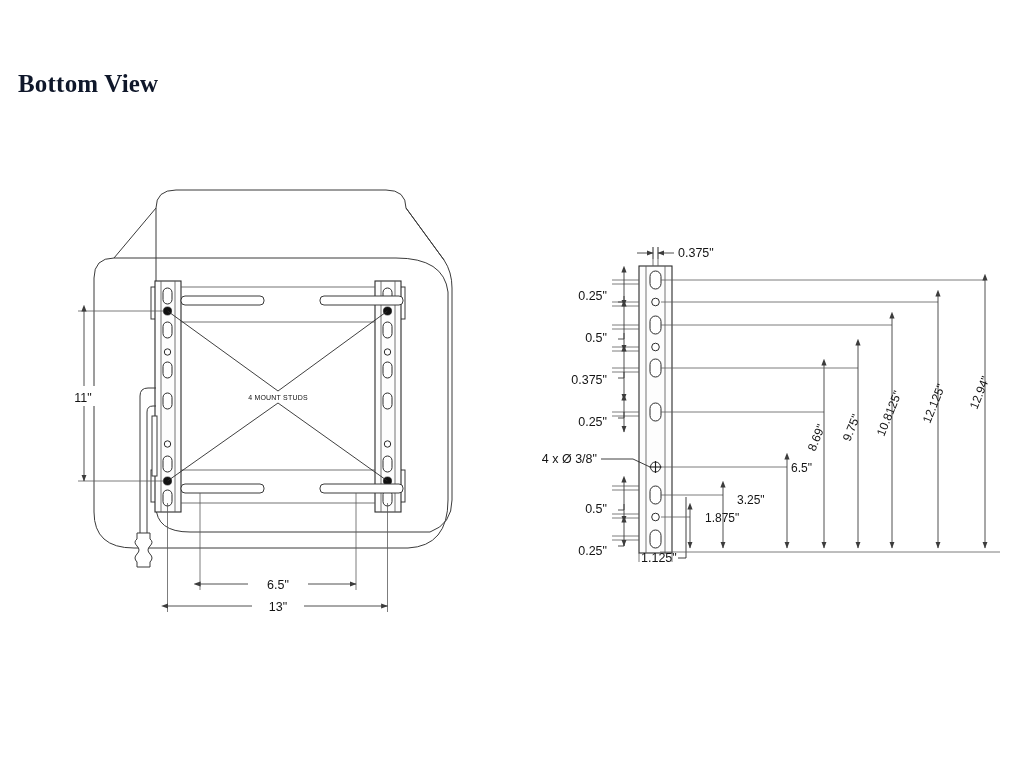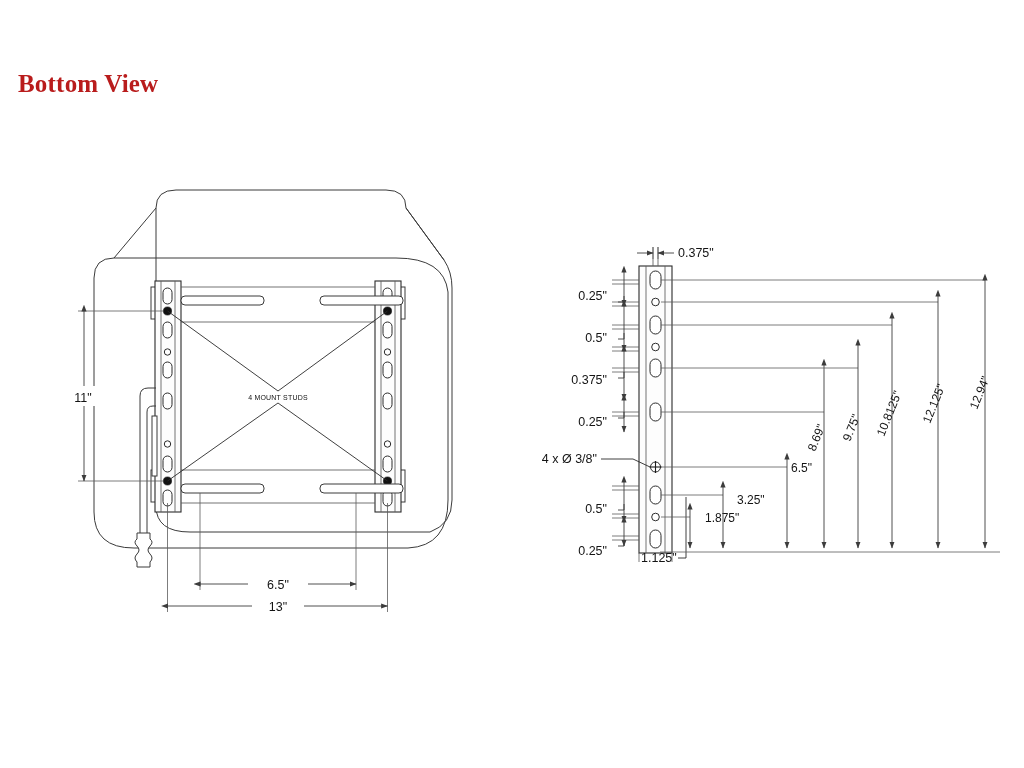--- a/index.html
+++ b/index.html
@@ -23,21 +23,21 @@
     background: #ffffff;
   }
   #page-title {
     position: absolute;
     left: 18px;
     top: 70px;
     font-family: "Liberation Serif", serif;
     font-weight: bold;
     font-size: 25px;
     letter-spacing: 0.2px;
-    color: #b91c1c;
+    color: #0f172a;
     white-space: nowrap;
   }
   #drawing {
     position: absolute;
     left: 0;
     top: 0;
     width: 1024px;
     height: 768px;
     display: block;
   }

